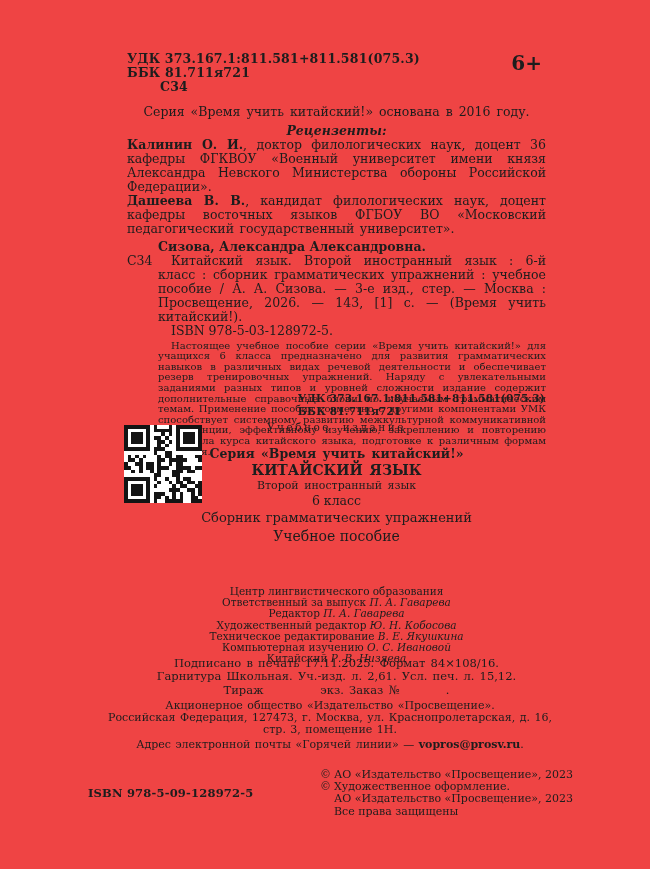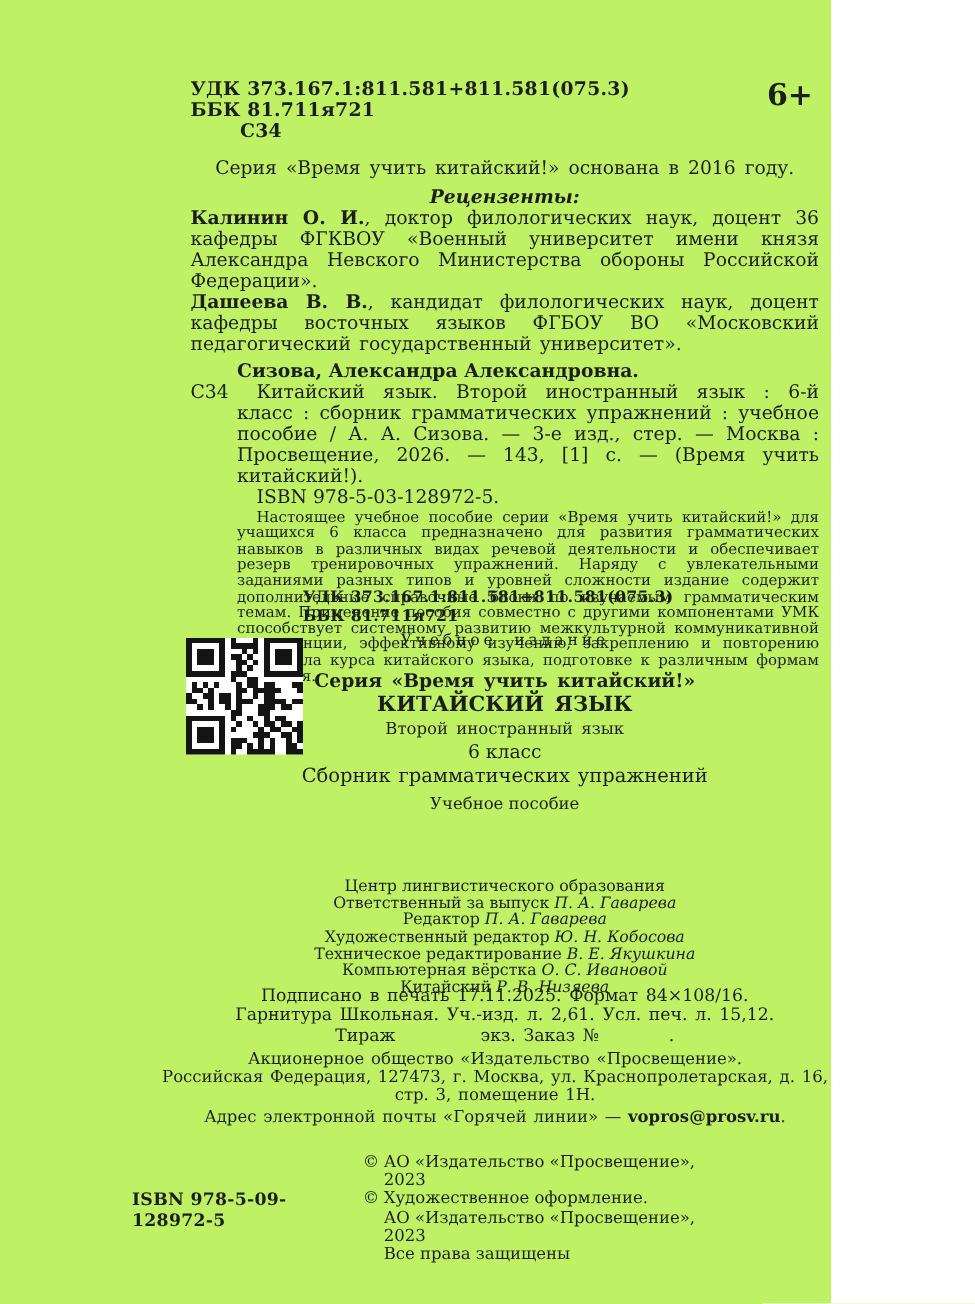--- a/index.html
+++ b/index.html
@@ -1,19 +1,19 @@
 <!DOCTYPE html>
 <html><head>
 <meta charset="utf-8">
 <style>
   html, body { margin: 0; padding: 0; background: #ffffff; }
   .page {
     position: relative;
-    width: 554px; height: 869px;
-    background: #bef264;
+    width: 650px; height: 869px;
+    background: #ef4444;
     color: #1d1d1d;
     font-family: "DejaVu Serif", "Liberation Serif", serif;
     font-size: 12.5px;
     line-height: 14px;
     overflow: hidden;
   }
   .sec-top { position: absolute; left: 127px; top: 52px; width: 419px; }
 
   .header-row { display: flex; justify-content: space-between; align-items: flex-start; }
   .codes { font-weight: bold; line-height: 14.2px; letter-spacing: 0.2px; }
@@ -48,21 +48,21 @@
 
   .sec-edition { position: absolute; left: 127px; top: 420px; width: 419px; text-align: center; }
   .edition-kind { font-size: 10.5px; letter-spacing: 2.5px; word-spacing: 6px; }
   .edition-series { margin-top: 13px; font-weight: bold; word-spacing: 2px; }
   .edition-author { margin-top: 13px; word-spacing: 1px; }
   .edition-author b { font-weight: bold; }
   .edition-title { margin-top: 1px; font-weight: bold; font-size: 14px; line-height: 16px; word-spacing: 2px; }
   .edition-subtitle { font-weight: normal; font-size: 11px; line-height: 15px; word-spacing: 2px; }
   .edition-grade { line-height: 15px; }
   .edition-book-kind { margin-top: 2px; font-size: 13px; line-height: 16px; word-spacing: 1px; }
-  .edition-book-type { margin-top: 2px; font-size: 11px; line-height: 16px; }
+  .edition-book-type { margin-top: 2px; font-size: 14px; line-height: 16px; }
 
   .sec-credits { position: absolute; left: 127px; top: 586px; width: 419px; text-align: center; font-size: 10.5px; line-height: 11.2px; }
   .credit-name { font-style: italic; }
 
   .sec-imprint { position: absolute; left: 127px; top: 657px; width: 419px; text-align: center; font-size: 11.5px; line-height: 13.4px; word-spacing: 1.5px; }
 
   .sec-publisher { position: absolute; left: 100px; top: 700px; width: 460px; text-align: center; font-size: 11px; line-height: 11.9px; word-spacing: 1px; }
   .publisher-email { margin-top: 3px; }
   .publisher-email b { font-weight: bold; }
 
@@ -270,21 +270,21 @@
     <div class="edition-book-kind">Сборник грамматических упражнений</div>
     <div class="edition-book-type">Учебное пособие</div>
   </div>
 
   <div class="sec-credits">
     <div class="credit-line"><span>Центр лингвистического образования</span> <span class="credit-name"></span></div>
     <div class="credit-line"><span>Ответственный за выпуск</span> <span class="credit-name">П. А. Гаварева</span></div>
     <div class="credit-line"><span>Редактор</span> <span class="credit-name">П. А. Гаварева</span></div>
     <div class="credit-line"><span>Художественный редактор</span> <span class="credit-name">Ю. Н. Кобосова</span></div>
     <div class="credit-line"><span>Техническое редактирование</span> <span class="credit-name">В. Е. Якушкина</span></div>
-    <div class="credit-line"><span>Компьютерная вёрстка</span> <span class="credit-name">О. С. Ивановой</span></div>
+    <div class="credit-line"><span>Компьютерная изучению</span> <span class="credit-name">О. С. Ивановой</span></div>
     <div class="credit-line"><span>Китайский</span> <span class="credit-name">Р. В. Низяева</span></div>
   </div>
 
   <div class="sec-imprint">
     <div>Подписано в печать 17.11.2025. Формат 84×108/16.</div>
     <div>Гарнитура Школьная. Уч.-изд. л. 2,61. Усл. печ. л. 15,12.</div>
     <div>Тираж&nbsp;&nbsp;&nbsp;&nbsp;&nbsp;&nbsp;&nbsp;&nbsp;&nbsp;&nbsp; экз. Заказ №&nbsp;&nbsp;&nbsp;&nbsp;&nbsp;&nbsp;&nbsp;&nbsp; .</div>
   </div>
 
   <div class="sec-publisher">

